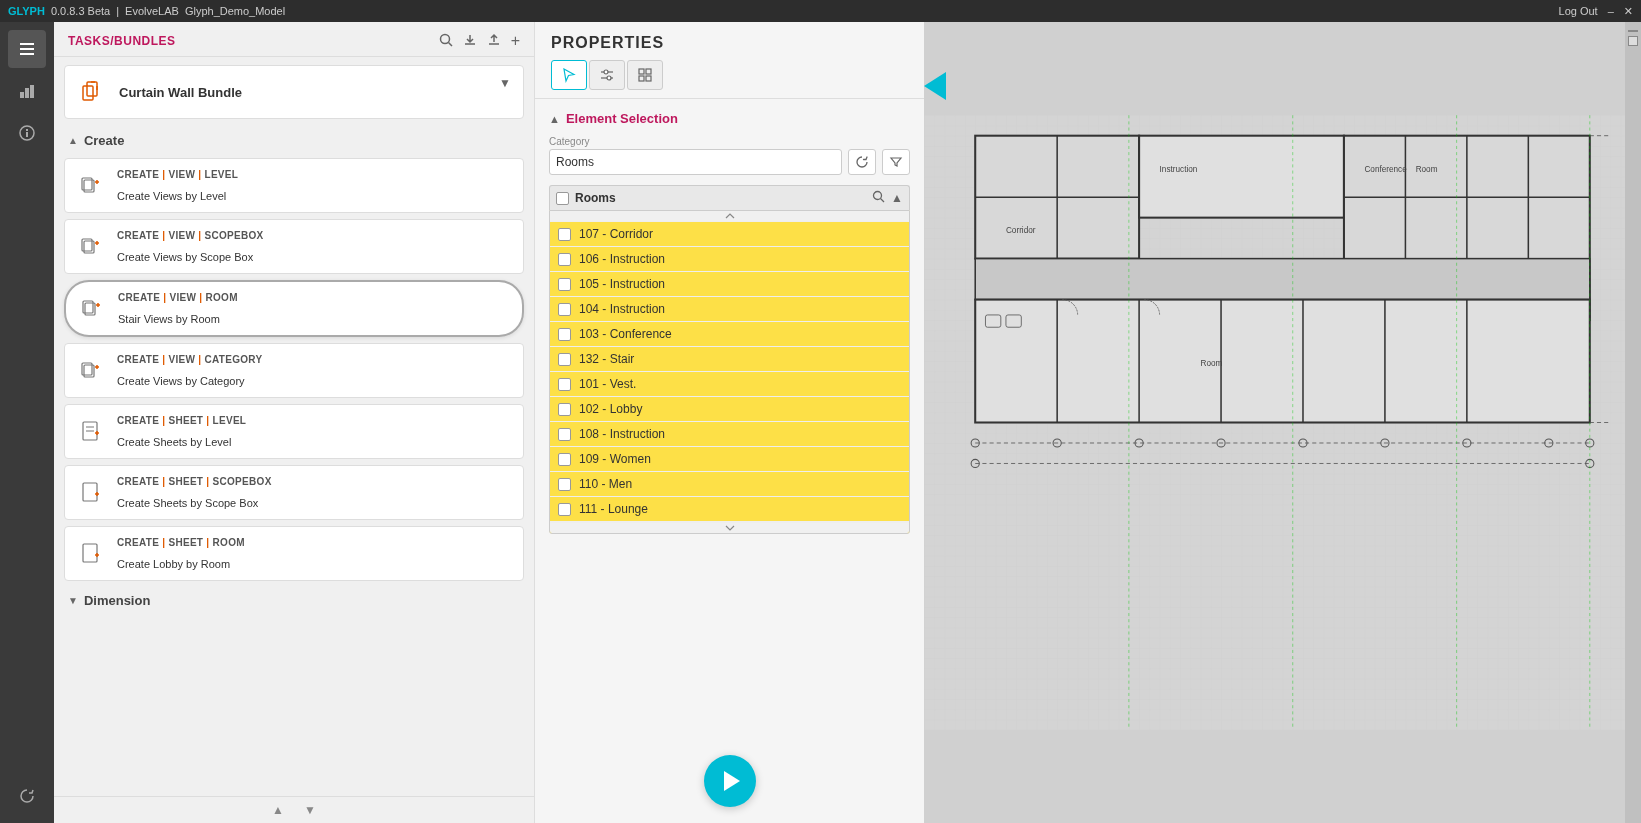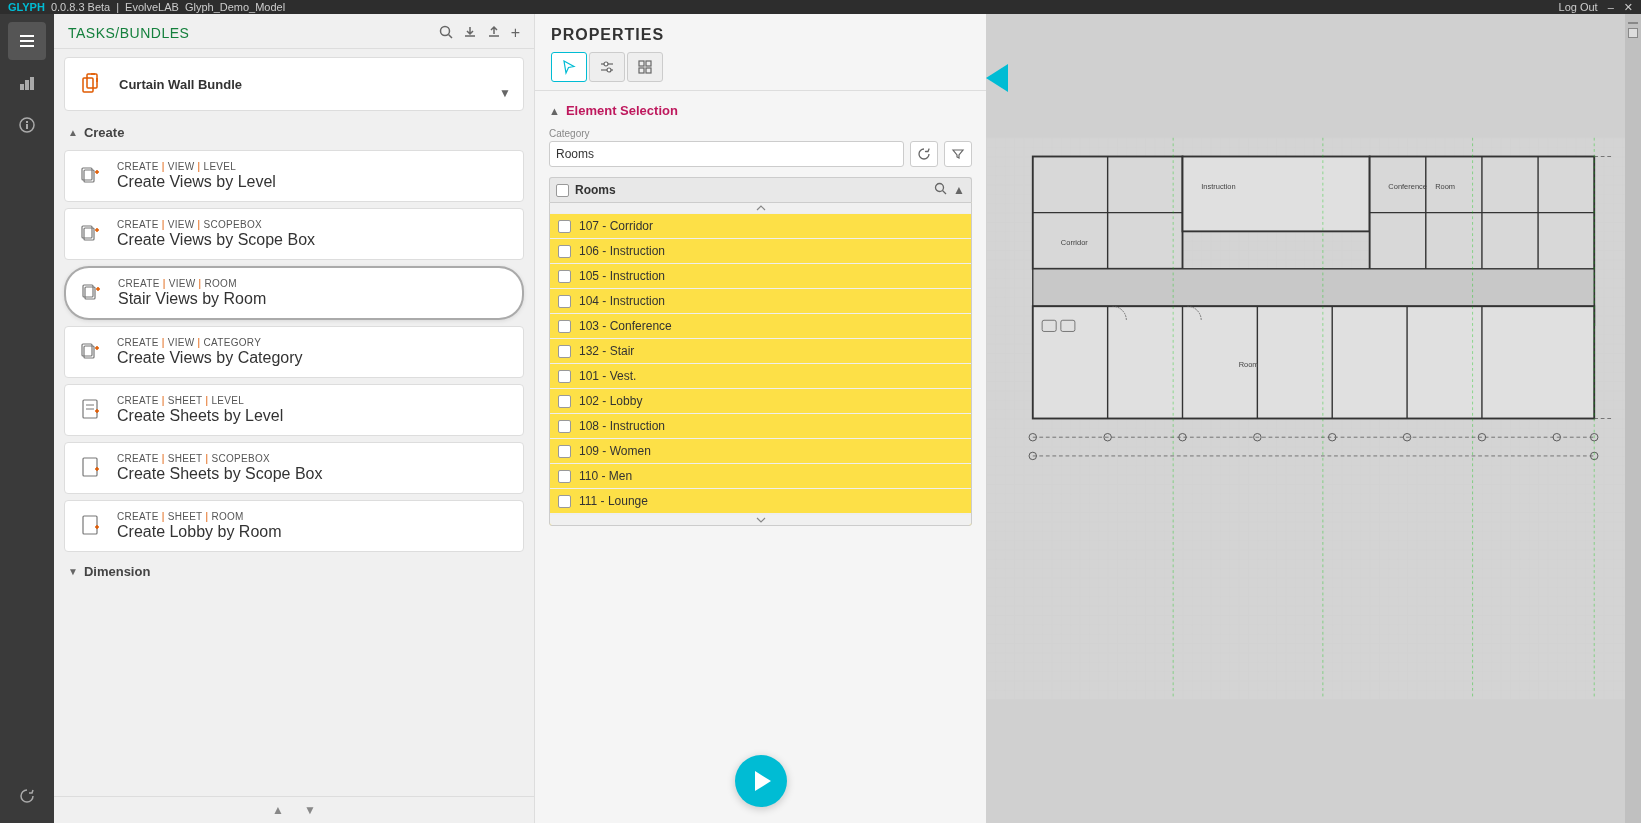--- a/index.html
+++ b/index.html
@@ -1,20 +1,20 @@
 <!DOCTYPE html>
 <html><head>
   <meta charset="utf-8">
   <style>
     * { box-sizing: border-box; margin: 0; padding: 0; }
     body { font-family: 'Segoe UI', Arial, sans-serif; font-size: 12px; background: #e8e8e8; overflow: hidden; width: 1641px; height: 823px; display: flex; flex-direction: column; }
 
     
     .title-bar {
-      height: 14px;
+      height: 22px;
       background: #2d2d2d;
       display: flex;
       justify-content: space-between;
       padding: 0 8px;
       flex-shrink: 0;
     }
     .title-bar-left { display: flex; align-items: center; gap: 6px; color: #ccc; font-size: 11px; }
     .title-bar-logo { color: #00bcd4; font-weight: bold; font-size: 11px; }
     .title-bar-right { display: flex; align-items: center; gap: 10px; }
     .title-bar-right span { color: #ccc; font-size: 11px; cursor: pointer; }
@@ -67,40 +67,40 @@
     }
     .tasks-header {
       padding: 10px 14px 6px;
       display: flex;
       align-items: center;
       justify-content: space-between;
       background: #f0f0f0;
       border-bottom: 1px solid #ddd;
     }
     .tasks-title {
-      font-size: 14px;
-      font-weight: 400;
-      color: #15803d;
+      font-size: 12px;
+      font-weight: 700;
+      color: #be185d;
       letter-spacing: 0.5px;
     }
     .tasks-header-icons { display: flex; gap: 10px; align-items: center; }
     .tasks-header-icons span { color: #666; cursor: pointer; font-size: 14px; }
 
     .tasks-body { flex: 1; overflow-y: auto; padding: 8px 10px; }
     .tasks-body::-webkit-scrollbar { width: 6px; }
     .tasks-body::-webkit-scrollbar-thumb { background: #ccc; border-radius: 3px; }
 
     
     .bundle-item {
       background: #fff;
       border: 1px solid #ddd;
       border-radius: 4px;
       padding: 10px 12px;
       display: flex;
-      align-items: flex-end;
+      align-items: flex-start;
       justify-content: space-between;
       margin-bottom: 8px;
       cursor: pointer;
     }
     .bundle-item-left { display: flex; align-items: center; gap: 10px; }
     .bundle-icon { width: 32px; height: 32px; color: #e05a00; font-size: 18px; display: flex; align-items: center; justify-content: center; }
     .bundle-name { font-size: 13px; font-weight: 600; color: #333; }
     .bundle-chevron { color: #666; font-size: 12px; }
 
     
@@ -125,37 +125,37 @@
       padding: 10px 12px;
       display: flex;
       align-items: center;
       gap: 10px;
       margin-bottom: 6px;
       cursor: pointer;
     }
     .task-item.active { border-color: #ccc; background: #fff; box-shadow: 0 1px 4px rgba(0,0,0,0.1); border-radius: 25px; }
     .task-icon { width: 30px; height: 30px; color: #e05a00; font-size: 14px; display: flex; align-items: center; justify-content: center; flex-shrink: 0; }
     .task-text { display: flex; flex-direction: column; }
-    .task-title { font-size: 10px; font-weight: 400; color: #555; letter-spacing: 0.3px; text-transform: uppercase; }
+    .task-title { font-size: 10px; font-weight: 700; color: #555; letter-spacing: 0.3px; text-transform: uppercase; }
     .task-title .pipe { color: #e05a00; }
-    .task-subtitle { font-size: 16px; color: #333; margin-top: 1px; }
+    .task-subtitle { font-size: 11px; color: #333; margin-top: 10px; }
 
     
     .scroll-arrows {
       display: flex;
       justify-content: center;
       gap: 20px;
       padding: 6px 0;
       border-top: 1px solid #ddd;
     }
     .scroll-arrow { color: #888; font-size: 12px; cursor: pointer; }
 
     
     .properties-panel {
-      width: 452px;
+      width: 390px;
       background: #f5f5f5;
       display: flex;
       flex-direction: column;
       flex-shrink: 0;
       border-left: 1px solid #ddd;
     }
     .properties-header {
       padding: 12px 16px 8px;
       background: #f5f5f5;
       border-bottom: 1px solid #ddd;

